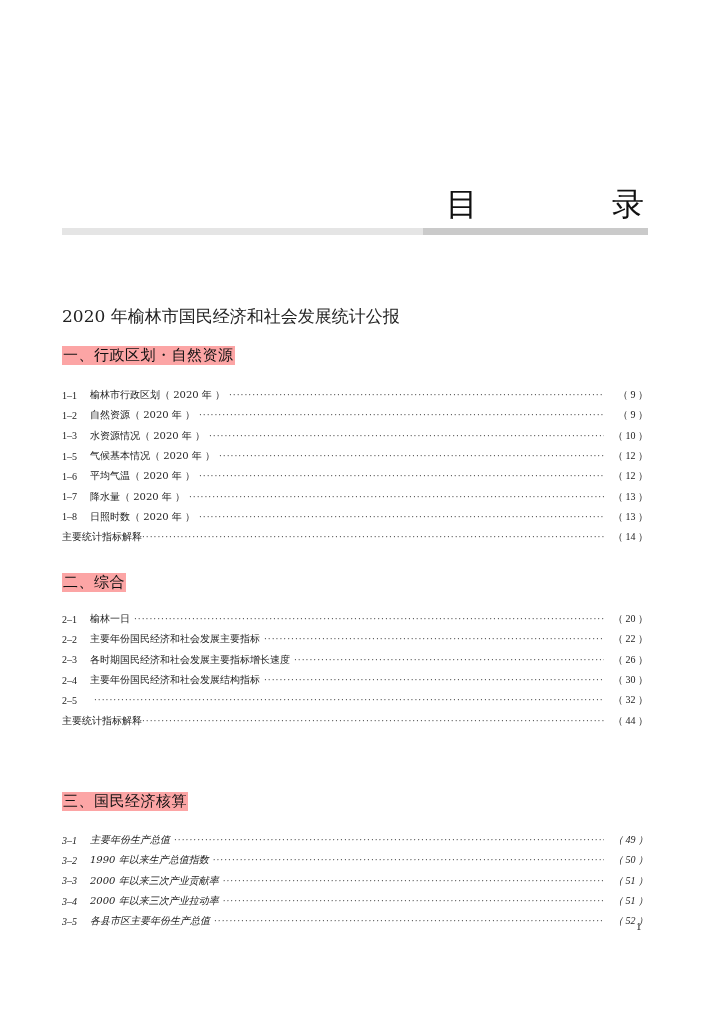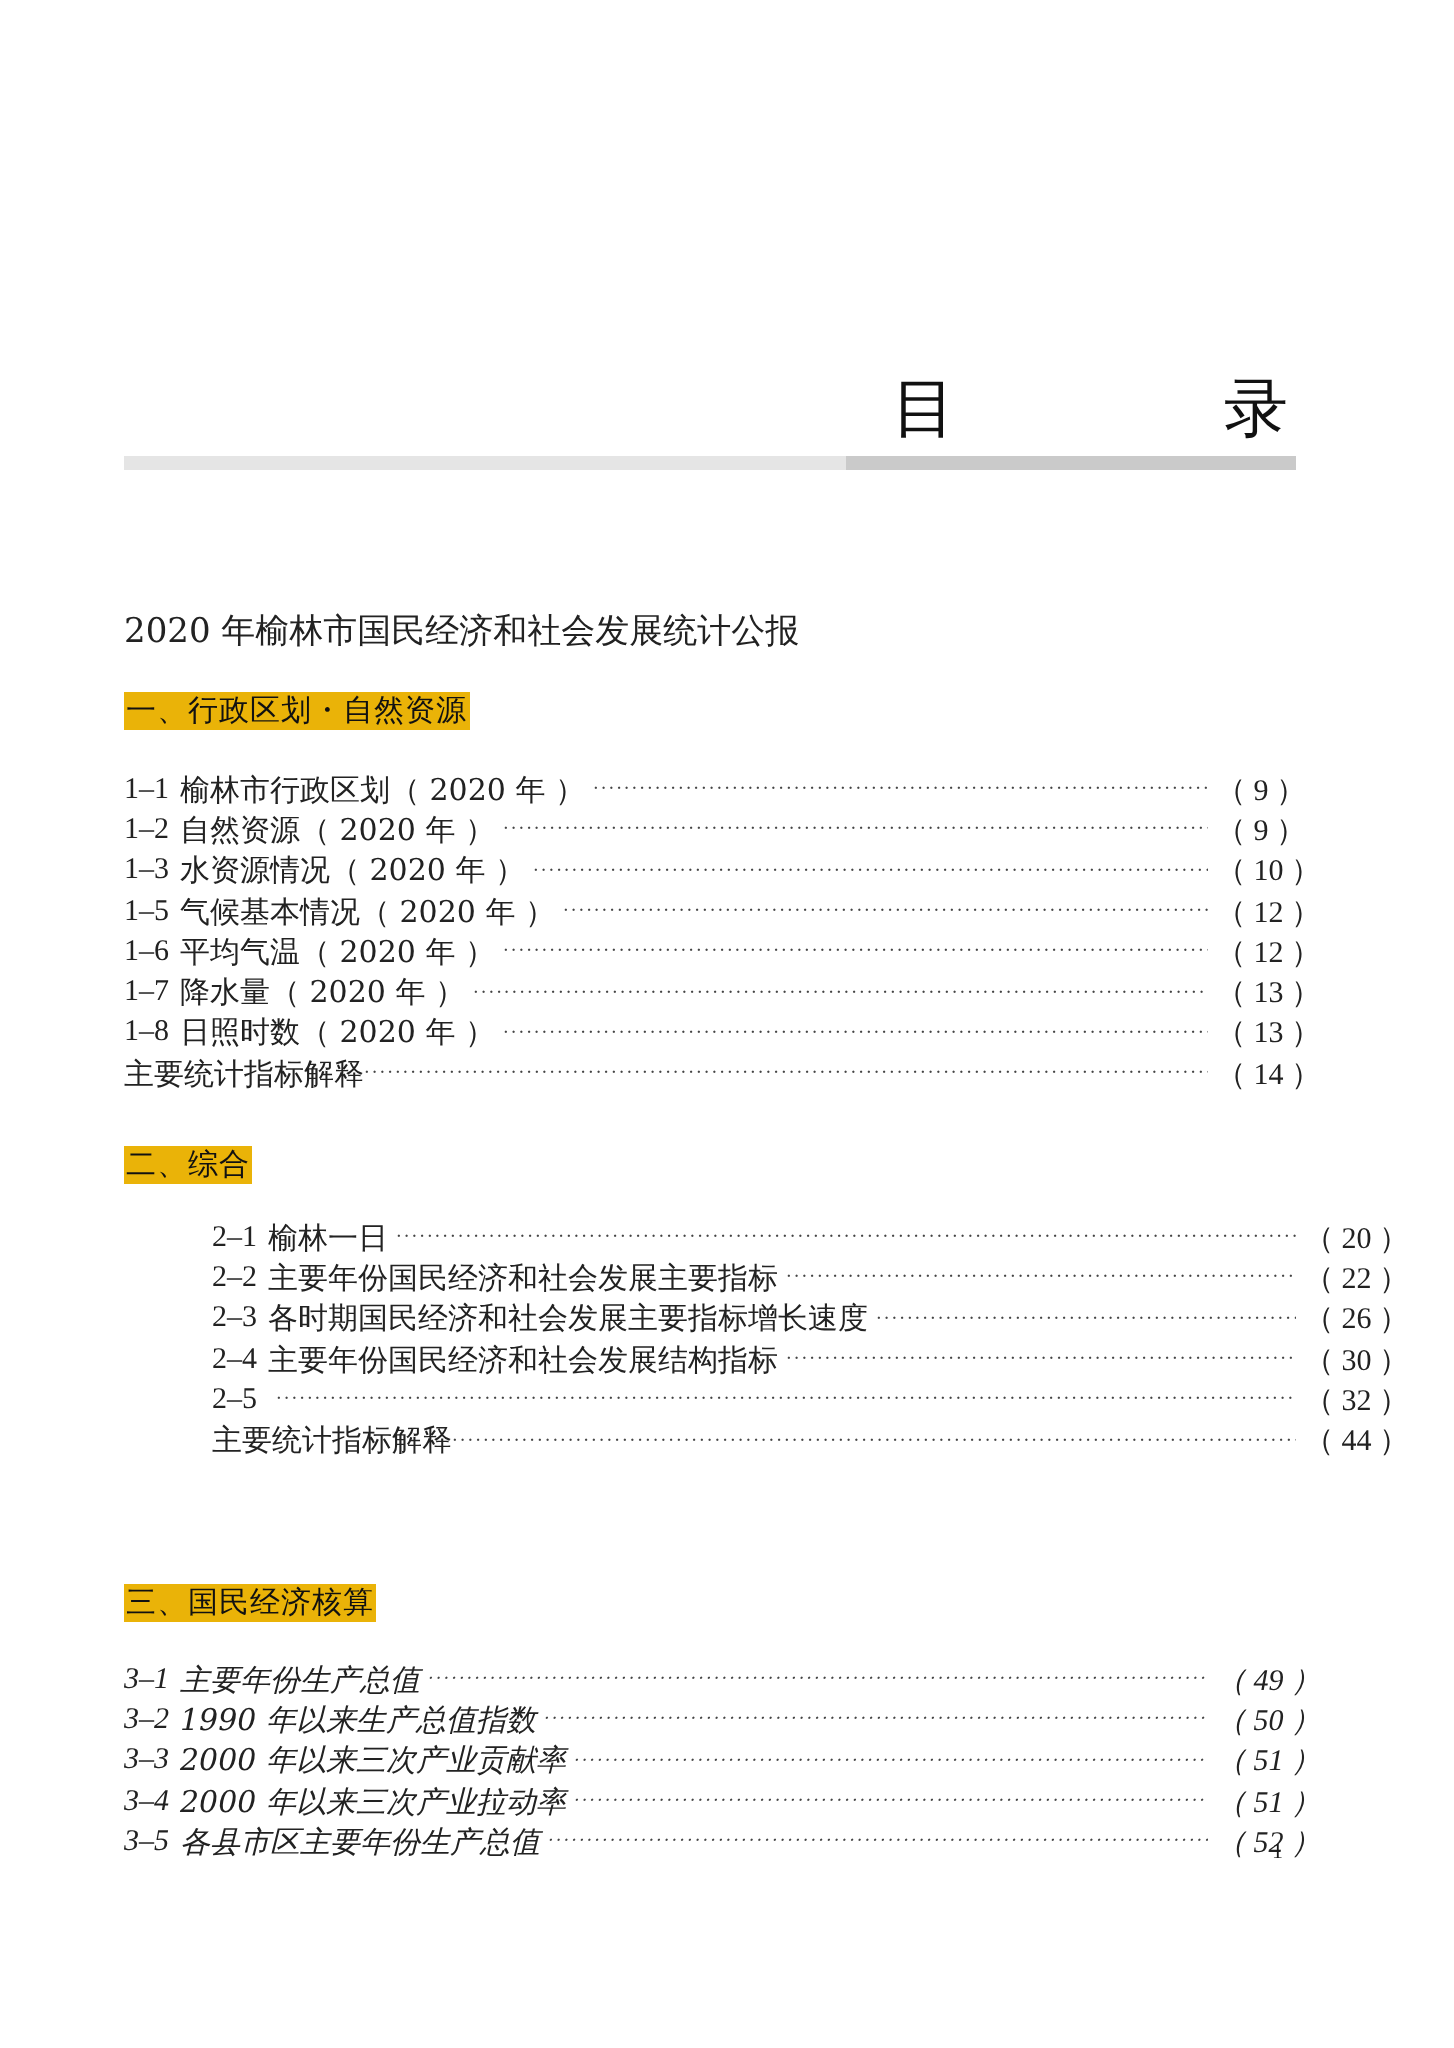--- a/index.html
+++ b/index.html
@@ -10,26 +10,26 @@
                 font-size: 32px; line-height: 36px; color: #111; font-weight: normal; }
   .title-char.c1 { left: 446px; }
   .title-char.c2 { left: 612px; }
   .title-bar { position: absolute; top: 228px; height: 7px; }
   .title-bar.light { left: 62px; width: 361px; background: #e5e5e5; }
   .title-bar.dark { left: 423px; width: 225px; background: #cacaca; }
 
   .subtitle { position: absolute; left: 62px; top: 309px; font-size: 17px; line-height: 14px; color: #222; }
 
   .section { position: absolute; left: 62px; width: 586px; }
-  .section-heading { display: inline-block; background: #eab308; color: #111;
+  .section-heading { display: inline-block; background: #fca5a5; color: #111;
                      font-family: "DejaVu Sans", "Liberation Sans", sans-serif;
                      font-size: 15px; line-height: 19px; padding: 0 1px; letter-spacing: 0.5px; }
   .toc-list { position: absolute; left: 0; width: 586px; }
   .toc-row { position: relative; height: 20.3px; display: flex; align-items: center;
-             font-size: 15px; color: #222; white-space: nowrap; }
+             font-size: 10px; color: #222; white-space: nowrap; }
   .toc-num { width: 28px; flex: none; font-family: "Liberation Serif", serif; }
   .toc-title { flex: none; }
   .toc-dots { flex: 1 1 auto; overflow: hidden; margin: 0 4px; color: #444; letter-spacing: 1px;
               font-size: 9px; }
   .toc-dots::before { content: "························································································································································"; }
   .toc-page { flex: none; width: 40px; text-align: right; font-family: "Liberation Serif", serif; }
   .page-number { position: absolute; left: 636px; top: 920px; font-size: 11px; font-family: "Liberation Serif", serif; }
 </style>
 </head>
 <body>
@@ -91,21 +91,21 @@
     <div class="toc-row">
         <span class="toc-title">主要统计指标解释</span>
         <span class="toc-dots" style="margin-left:0"></span>
         <span class="toc-page">（ 14 ）</span>
       </div>
   </div>
 </div>
 
 <div class="section" style="top:572px;">
   <span class="section-heading">二、综合</span>
-  <div class="toc-list" style="top:37px;margin-left:44px;">
+  <div class="toc-list" style="top:37px;">
     <div class="toc-row">
         <span class="toc-num">2–1</span>
         <span class="toc-title">榆林一日</span>
         <span class="toc-dots"></span>
         <span class="toc-page">（ 20 ）</span>
       </div>
     <div class="toc-row">
         <span class="toc-num">2–2</span>
         <span class="toc-title">主要年份国民经济和社会发展主要指标</span>
         <span class="toc-dots"></span>

